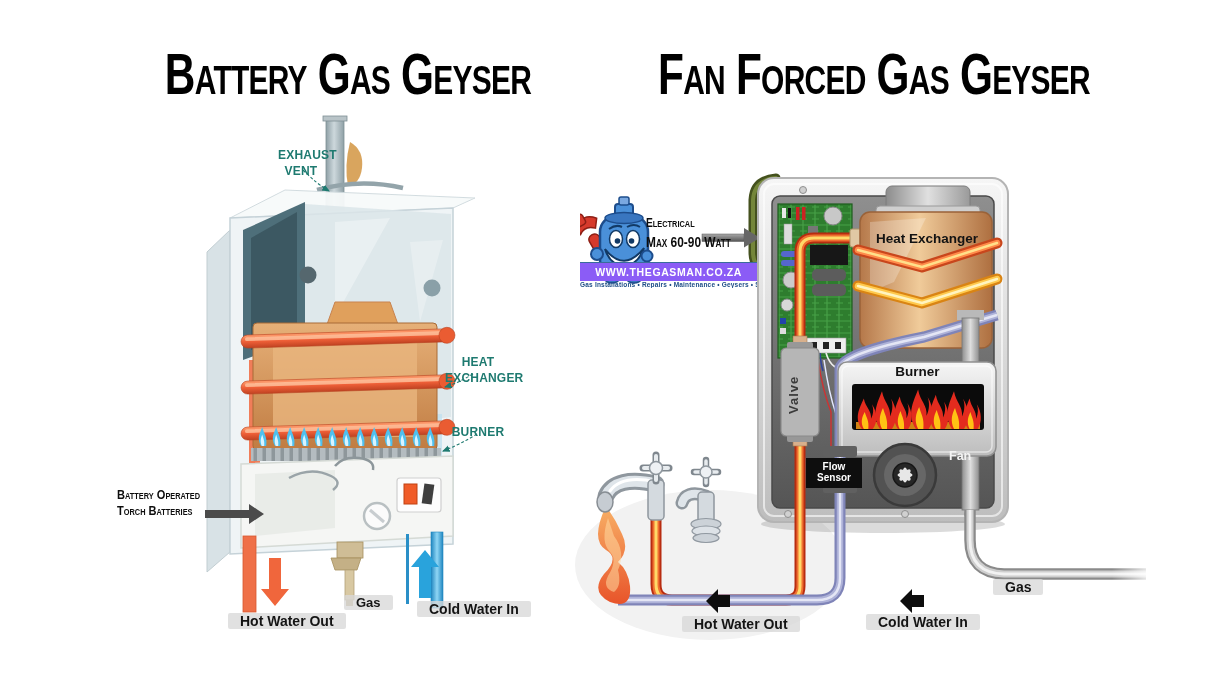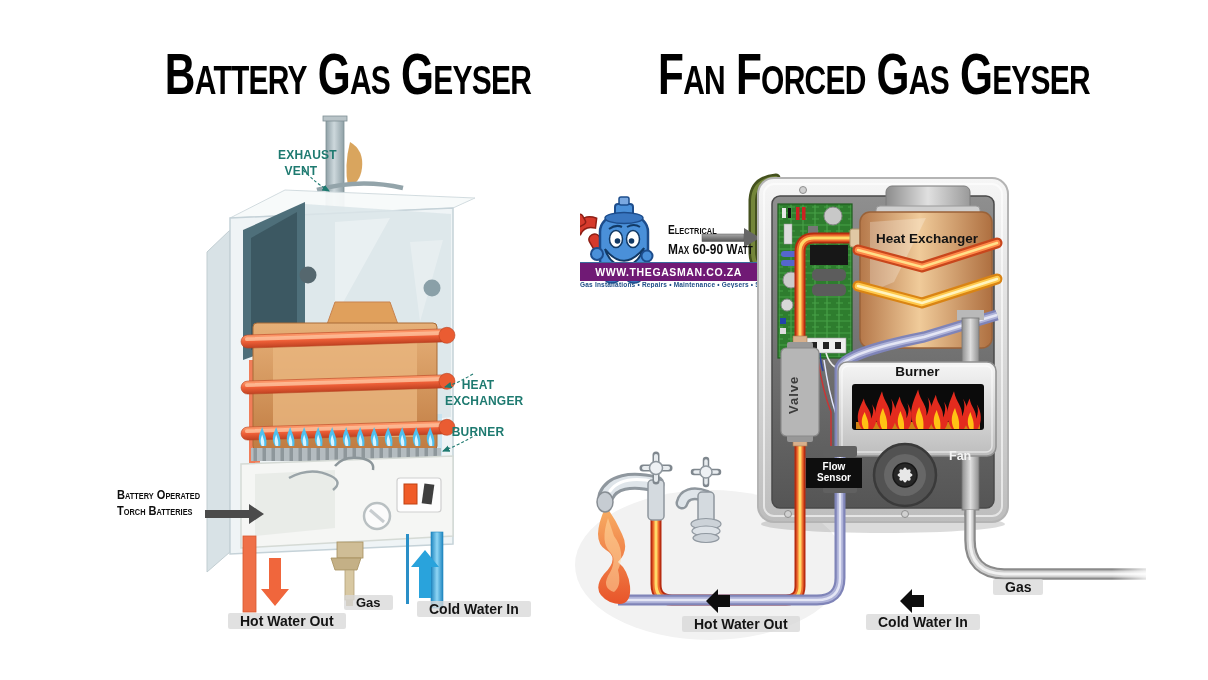--- a/index.html
+++ b/index.html
@@ -14,21 +14,21 @@
   .cond{font-variant:small-caps;font-weight:900;color:#0d0d0d;white-space:pre-line;
         transform:scaleX(.82);transform-origin:left top;line-height:1.2;}
   .pipe-label{font-weight:bold;font-size:14px;color:#141414;background:rgba(216,216,216,.78);
               padding:0 12px;border-radius:2px;white-space:nowrap;}
   .inner-label{font-weight:bold;color:#131313;white-space:nowrap;text-align:center;}
   .valve-label{writing-mode:vertical-rl;transform:rotate(180deg);font-weight:bold;
                font-size:13px;color:#3b3b3b;letter-spacing:1px;text-align:center;}
   .flow-label{color:#fff;font-weight:bold;font-size:10px;line-height:1.1;text-align:center;
               white-space:pre-line;}
   .fan-label{color:#f3f3f3;font-weight:bold;font-size:12.5px;}
-  .banner{background:#701a75;border-top:1px solid #3a6b9c;color:#fff;font-weight:bold;
+  .banner{background:#8b5cf6;border-top:1px solid #3a6b9c;color:#fff;font-weight:bold;
           font-size:10.5px;letter-spacing:.6px;text-align:center;line-height:18px;height:18px;}
   .tagline{font-size:6.5px;color:#1c4c86;font-weight:bold;text-align:center;
            letter-spacing:.2px;white-space:nowrap;overflow:hidden;}
 </style>
 </head>
 <body>
 
 <div class="stage">
 
   <div class="abs big-title" style="left:348px;top:40px;">Battery Gas Geyser</div>
@@ -162,21 +162,21 @@
 
     <g stroke="#1e7a70" stroke-width="1.1" fill="none" stroke-dasharray="3,2">
       <path d="M118,58 q14,14 26,21" marker-end="url(#tealArrow)"></path>
       <path d="M288,262 q-15,9 -28,13" marker-end="url(#tealArrow)"></path>
       <path d="M292,322 q-18,11 -34,17" marker-end="url(#tealArrow)"></path>
     </g>
   </svg>
 
   <div class="abs teal" style="left:278px;top:148px;width:46px;">Exhaust
 Vent</div>
-  <div class="abs teal" style="left:445px;top:378px;width:66px;">Heat
+  <div class="abs teal" style="left:445px;top:355px;width:66px;">Heat
 Exchanger</div>
   <div class="abs teal" style="left:448px;top:425px;width:60px;">Burner</div>
   <div class="abs cond" style="left:117px;top:487px;font-size:13.5px;">Battery Operated
 Torch Batteries</div>
   <div class="abs pipe-label" style="left:228px;top:613px;">Hot Water Out</div>
   <div class="abs pipe-label" style="left:344px;top:595px;font-size:13px;">Gas</div>
   <div class="abs pipe-label" style="left:417px;top:601px;">Cold Water In</div>
 
   <svg class="abs" style="left:560px;top:150px;" width="648" height="530" viewBox="0 0 648 530">
     <defs>
@@ -426,21 +426,21 @@
     <ellipse cx="53" cy="47" rx="6.5" ry="8.5" fill="#fff" stroke="#123a66" stroke-width="1.5"></ellipse>
     <circle cx="37.5" cy="49" r="2.8" fill="#123a66"></circle>
       <circle cx="51.5" cy="49" r="2.8" fill="#123a66"></circle>
     <path d="M25,57 Q44,81 64,56 Q58,73 44,74 Q30,73 25,57 Z" fill="#fff" stroke="#123a66" stroke-width="2"></path>
     <circle cx="17" cy="62" r="6" fill="#4a90d9" stroke="#1d4d8c" stroke-width="2"></circle>
     <circle cx="67" cy="64" r="5.5" fill="#4a90d9" stroke="#1d4d8c" stroke-width="2"></circle>
     <ellipse cx="32" cy="87" rx="7" ry="4" fill="#3976c0" stroke="#1d4d8c" stroke-width="1.5"></ellipse>
     <ellipse cx="54" cy="87" rx="7" ry="4" fill="#3976c0" stroke="#1d4d8c" stroke-width="1.5"></ellipse>
   </svg>
 
-  <div class="abs" style="left:646px;top:223px;padding-left:22px;">
+  <div class="abs" style="left:646px;top:216px;">
     <div class="cond" style="font-size:12.5px;">Electrical</div>
     <div class="cond" style="font-size:14.5px;margin-top:3px;">Max 60-90 Watt</div>
   </div>
 
   <div class="abs banner" style="left:580px;top:262px;width:177px;">WWW.THEGASMAN.CO.ZA</div>
   <div class="abs tagline" style="left:580px;top:281px;width:177px;">Gas Installations • Repairs • Maintenance • Geysers • Stoves • Gas Bottles</div>
 
 </div>
 
 </body></html>

